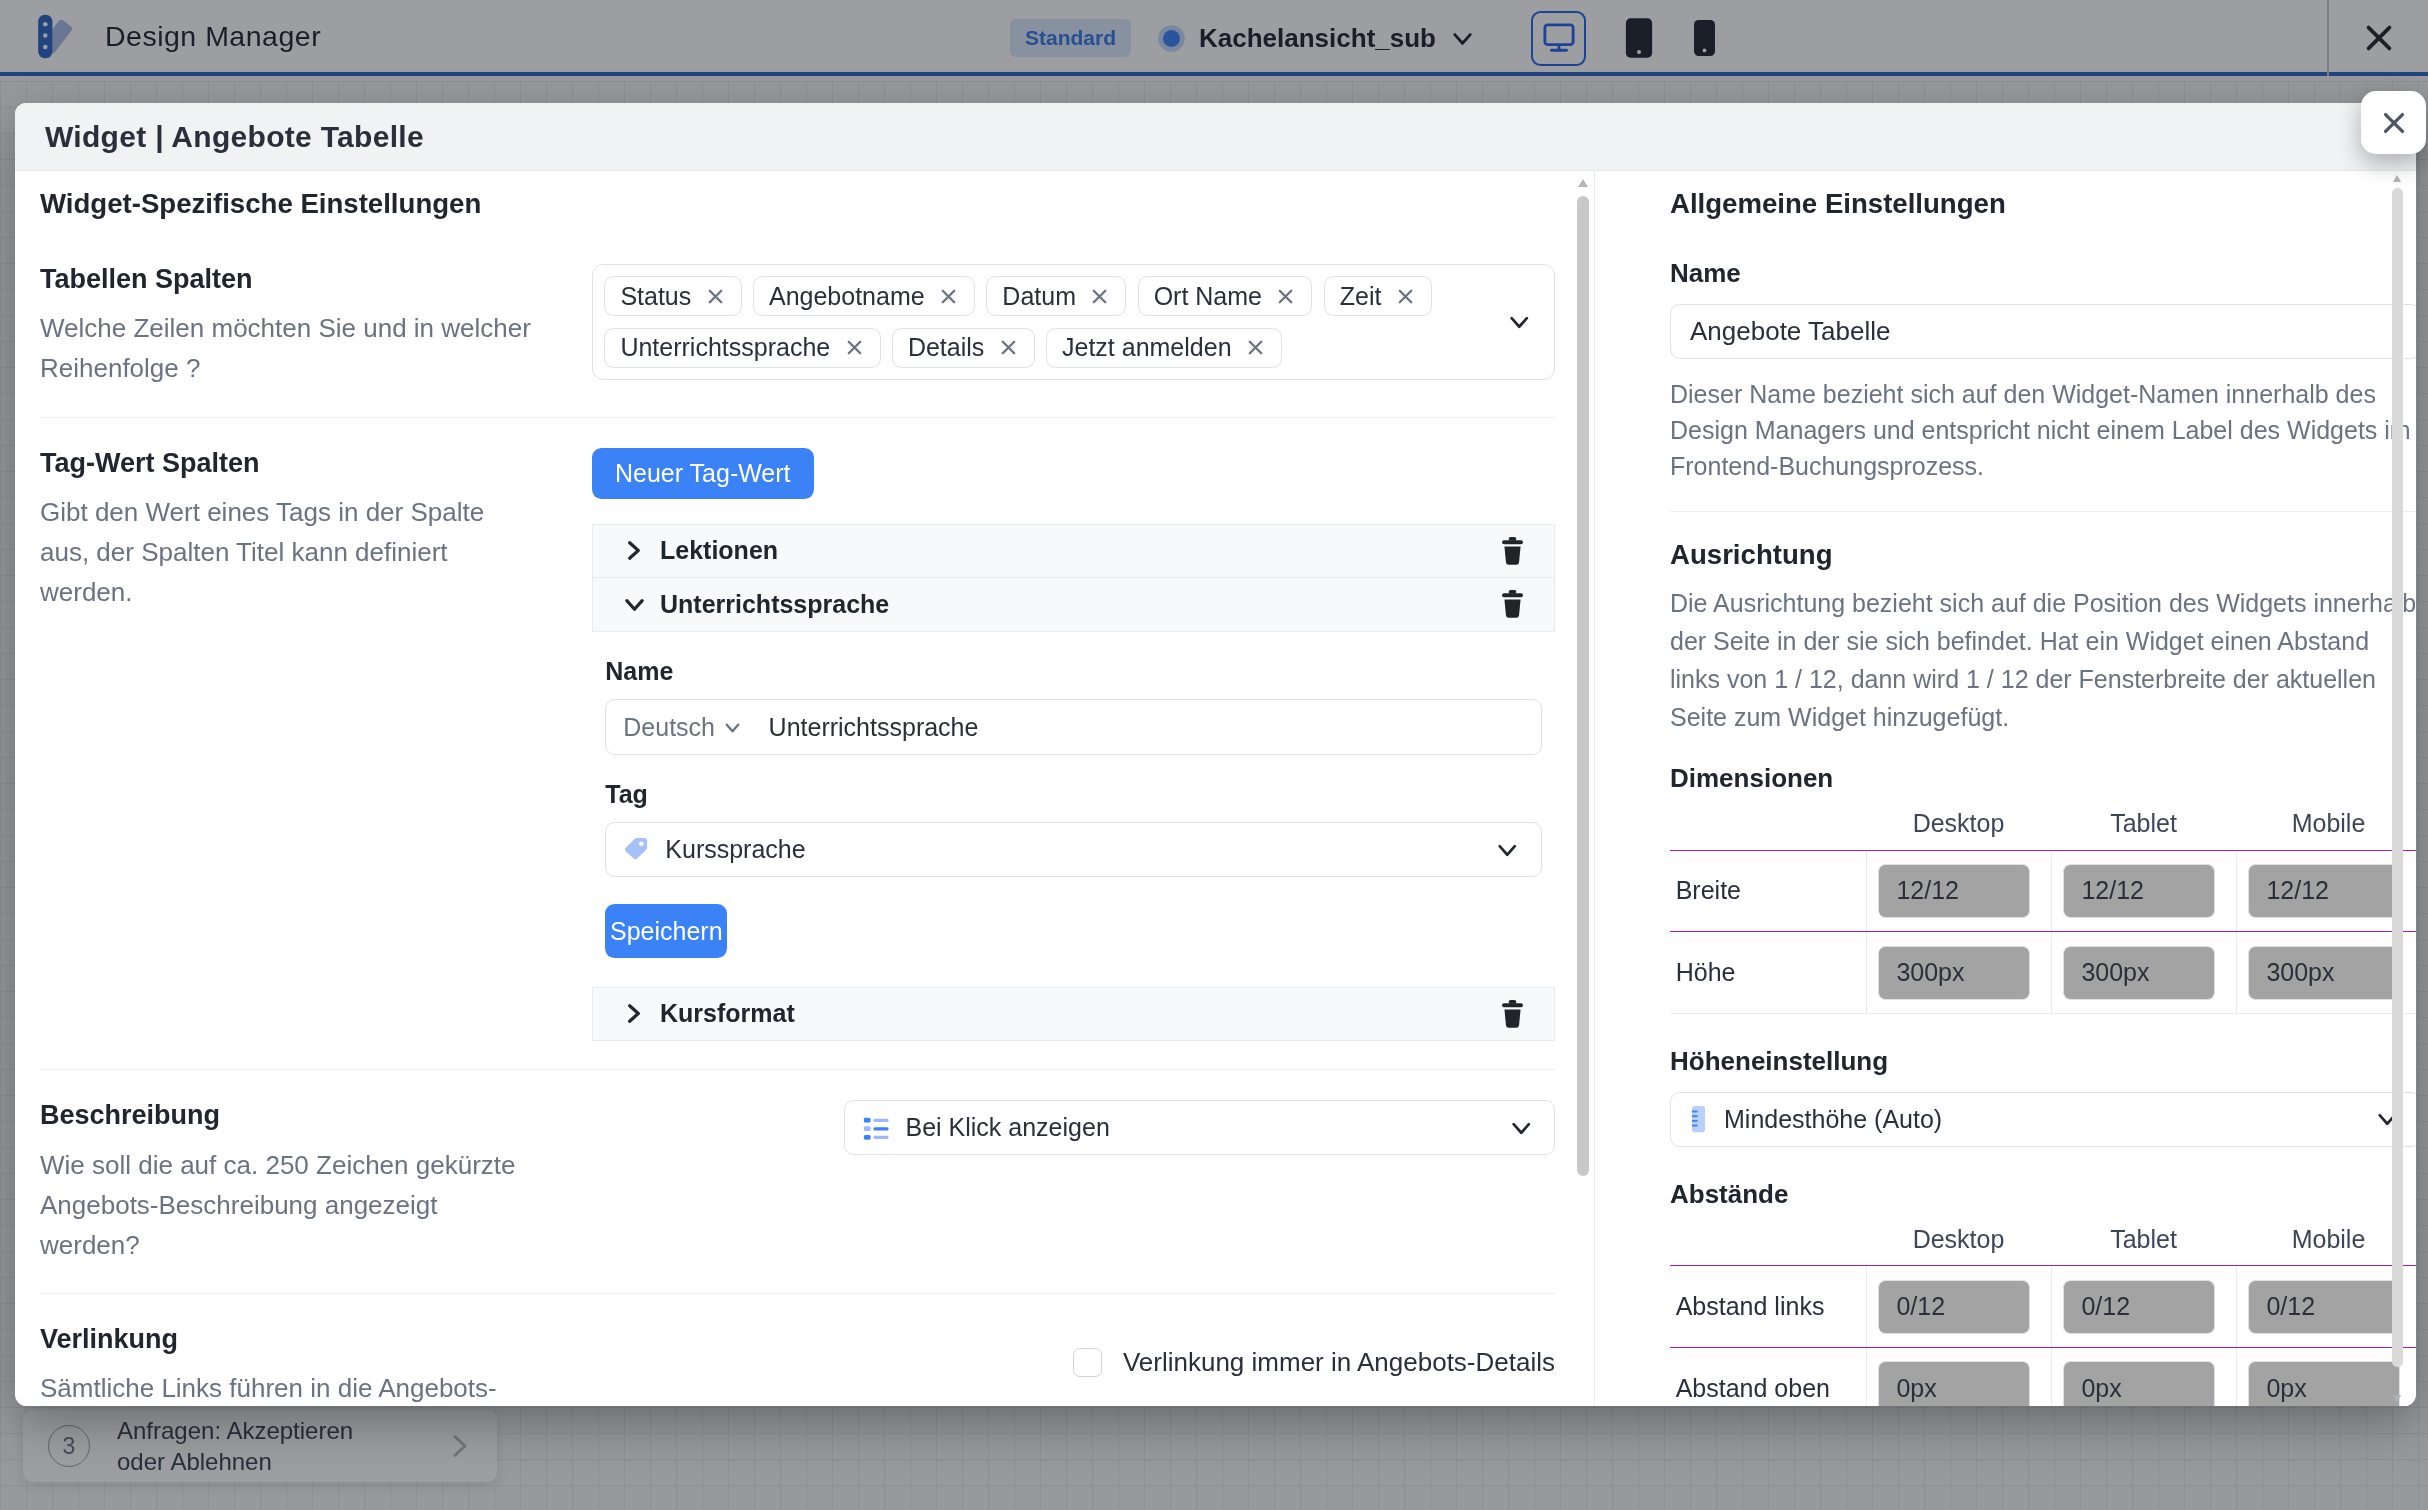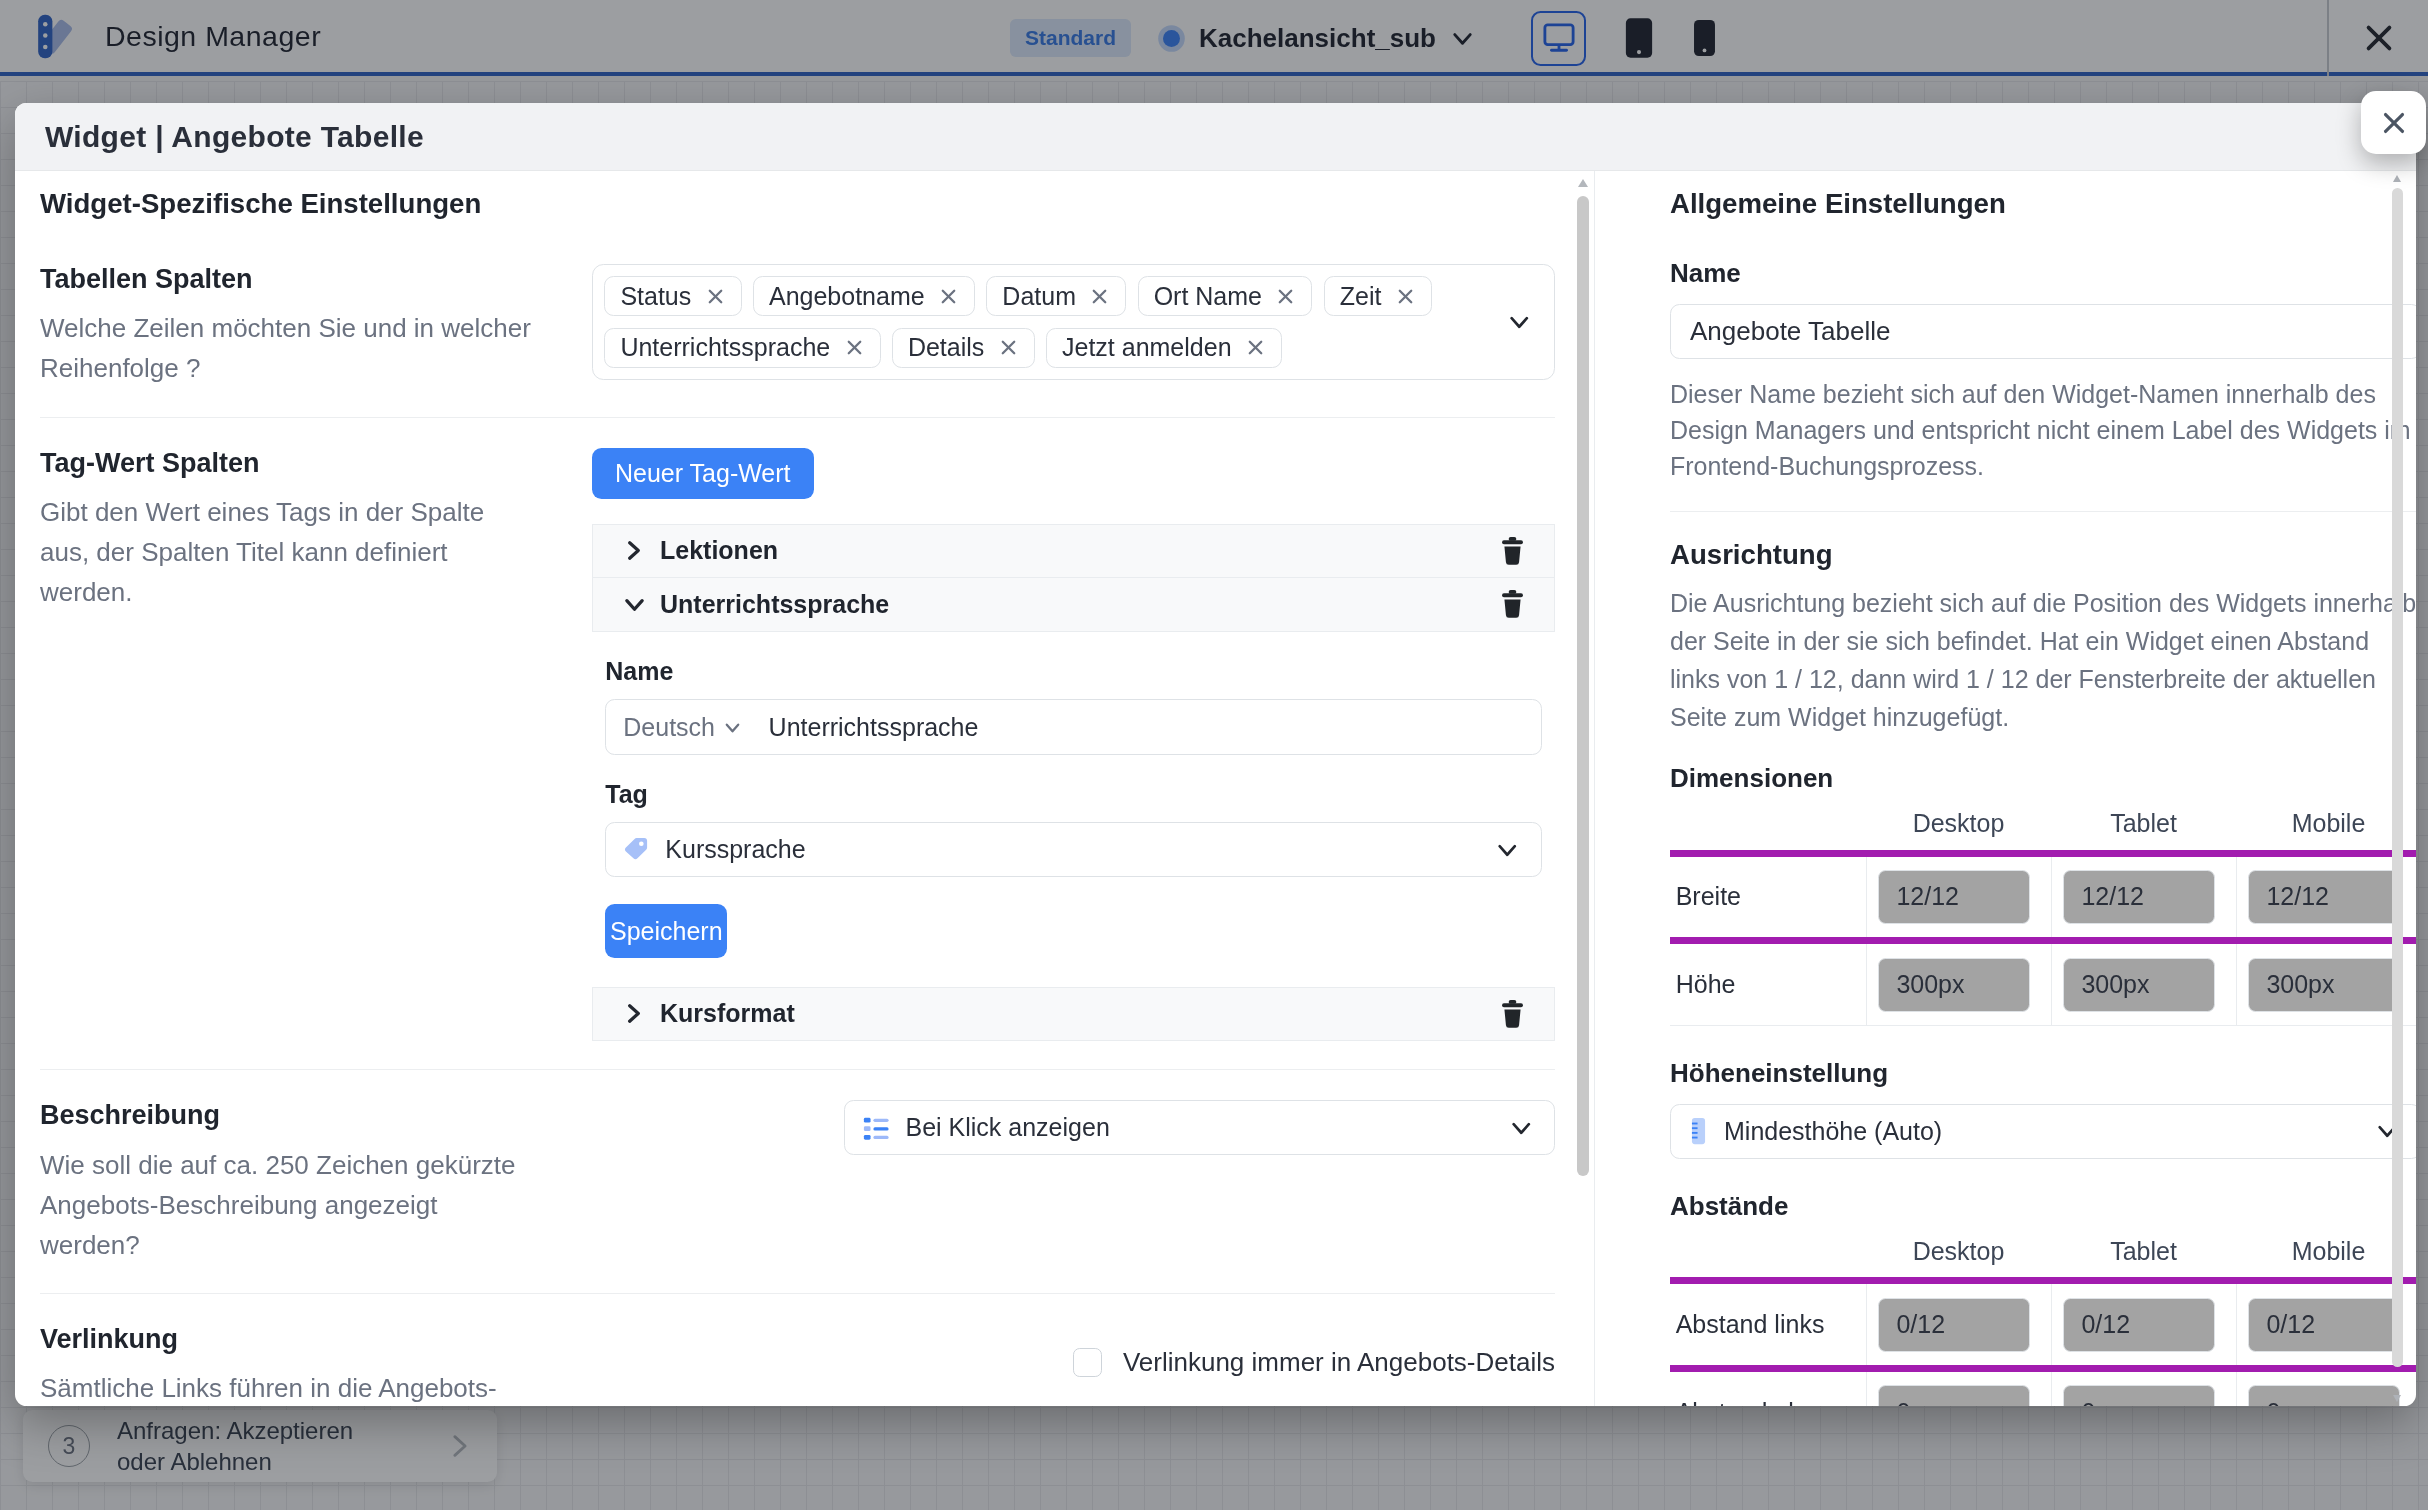--- a/index.html
+++ b/index.html
@@ -152,21 +152,21 @@
   .rp-input {
     margin-top:15px; height:55px; border:1px solid #dee2e6; border-radius:9.5px;
     display:flex; align-items:center; padding:0 19px; font-size:26px; color:#2a2f3a; background:#fff;
   }
   .rp-help { margin-top:17px; font-size:25px; line-height:36px; color:#6b7280; }
   .rp-hr { border:none; border-top:1px solid #eceef0; margin:27px 0; }
   .rp-desc { margin-top:13.3px; font-size:25px; line-height:38px; color:#6b7280; }
   .dim-table { margin-top:15px; width:100%; }
   .dt-head { display:grid; grid-template-columns:196px 1fr 1fr 1fr; }
   .dt-head .col-h { font-size:25px; color:#3d4656; text-align:center; padding-bottom:11.4px; }
-  .dt-row { display:grid; grid-template-columns:196px 1fr 1fr 1fr; border-top:7px solid #a21caf; }
+  .dt-row { display:grid; grid-template-columns:196px 1fr 1fr 1fr; border-top:1px solid #a21caf; }
   .dt-row .row-label { font-size:25px; color:#2a2f3a; display:flex; align-items:center; padding-left:5.7px; }
   .dt-cell { border-left:1px solid #e9ecef; padding:13.3px 0 13.3px 11.4px; display:flex; align-items:center; }
   .dt-cell:last-child { border-right:1px solid #e9ecef; }
   .dt-input {
     width:152px; height:54px; border:1px solid #dee2e6; border-radius:7.6px;
     display:flex; align-items:center; padding-left:17px; font-size:25px; color:#2a2f3a; background:#a3a3a3;
   }
   
   .rp-scrollbar { position:absolute; left:2377px; top:3.8px; width:11.4px; height:1227px; z-index:5; }
   .rp-scrollbar .arrow-up {

